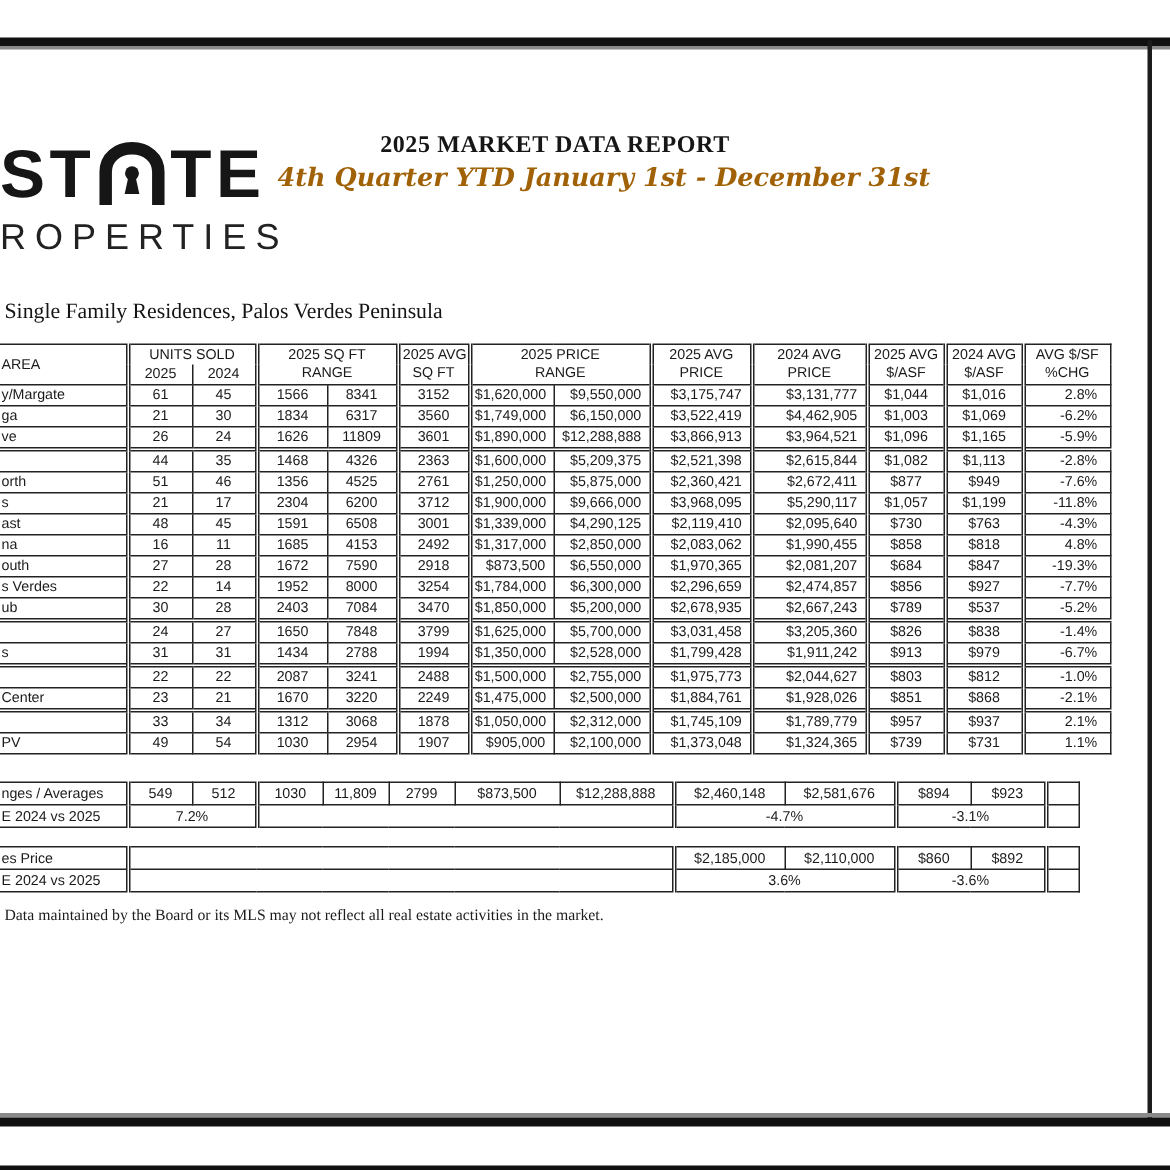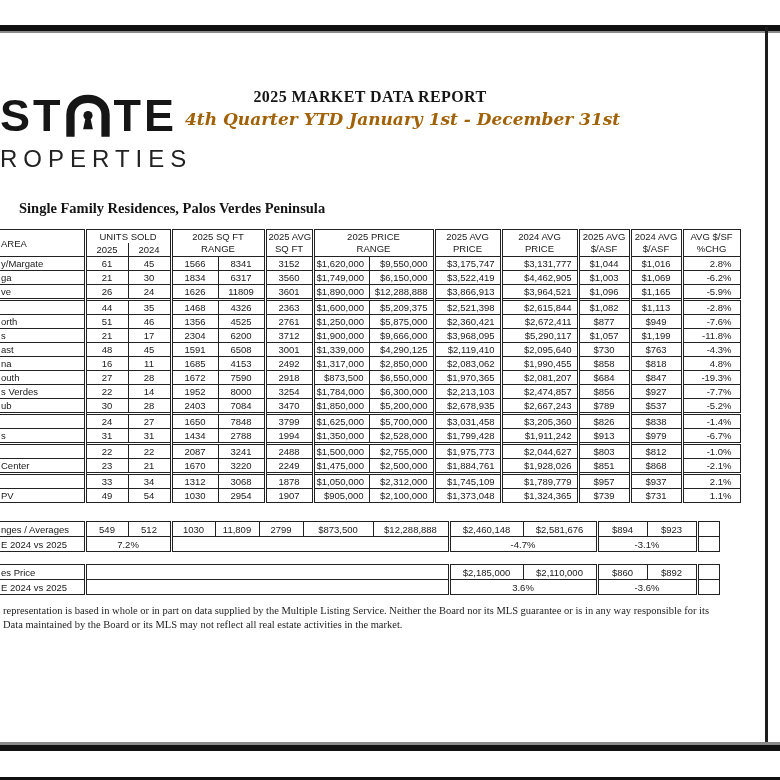--- a/index.html
+++ b/index.html
@@ -24,22 +24,22 @@
     letter-spacing:3px;color:#161616;}
   .logo-arch{margin:0 2px 1px 0;}
   .logo-line2{margin-top:7px;font-size:24px;font-weight:normal;letter-spacing:6px;color:#222;}
 
   
   .title-block{position:absolute;left:185px;top:88px;width:370px;text-align:center;}
   .report-title{font-family:"Liberation Serif",serif;font-weight:bold;font-size:16px;
     letter-spacing:.4px;color:#161616;white-space:nowrap;}
   .report-subtitle{font-family:"DejaVu Serif",serif;font-style:italic;font-weight:bold;
     font-size:17px;margin-top:3px;color:#a16207;white-space:nowrap;}
-  .section-title{position:absolute;left:19px;top:200px;
-    font-family:"Liberation Serif",serif;font-weight:bold;font-size:14.5px;color:#141414;
+  .section-title{position:absolute;left:3px;top:200px;
+    font-family:"Liberation Serif",serif;font-weight:normal;font-size:14.5px;color:#141414;
     white-space:nowrap;}
 
   
   table{border-collapse:collapse;table-layout:fixed;background:#fff;}
   .main-table{position:absolute;left:0;top:229px;width:626px;}
   .totals-table{position:absolute;left:0;top:521px;width:719px;}
   .median-table{position:absolute;left:0;top:564px;width:719px;border-radius:15px;}
   td,th{border:1px solid #222;font-size:9.5px;font-weight:normal;color:#1a1a1a;
     padding:0 2px;height:13px;overflow:hidden;white-space:nowrap;}
   th{text-align:center;}
@@ -288,21 +288,21 @@
       </tr>
       <tr>
         <td class="area">s Verdes</td>
         <td class="c dl">22</td>
         <td class="c">14</td>
         <td class="c dl">1952</td>
         <td class="c">8000</td>
         <td class="c dl">3254</td>
         <td class="r dl">$1,784,000</td>
         <td class="r">$6,300,000</td>
-        <td class="r dl">$2,213,103</td>
+        <td class="r dl">$2,296,659</td>
         <td class="r dl">$2,474,857</td>
         <td class="c dl">$856</td>
         <td class="c dl">$927</td>
         <td class="pct dl">-7.7%</td>
       </tr>
       <tr>
         <td class="area">ub</td>
         <td class="c dl">30</td>
         <td class="c">28</td>
         <td class="c dl">2403</td>
@@ -482,15 +482,14 @@
     <td class="area">E 2024 vs 2025</td>
     <td class="dl" colspan="7"></td>
     <td class="dl" colspan="2">3.6%</td>
     <td class="dl" colspan="2">-3.6%</td>
     <td class="dl"></td>
   </tr>
 </tbody>
   </table>
 
 <div class="footer">
-  <div>representation is based in whole or in part on data supplied by the Multiple Listing Service.  Neither the Board nor its MLS guarantee or is in any way responsible for its</div>
   <div>Data maintained by the Board or its MLS may not reflect all real estate activities in the market.</div>
 </div>
 
 </body></html>

